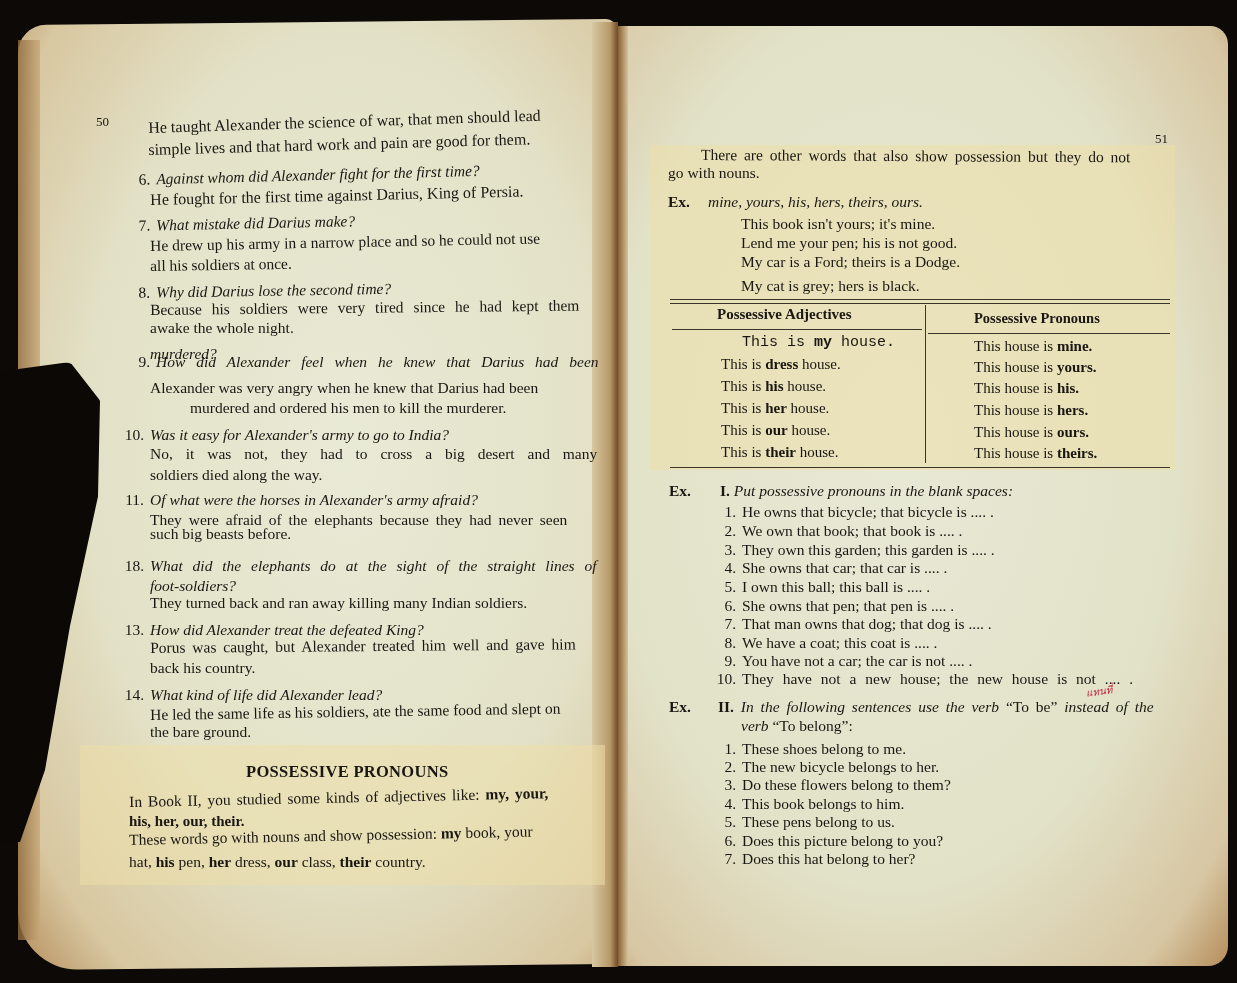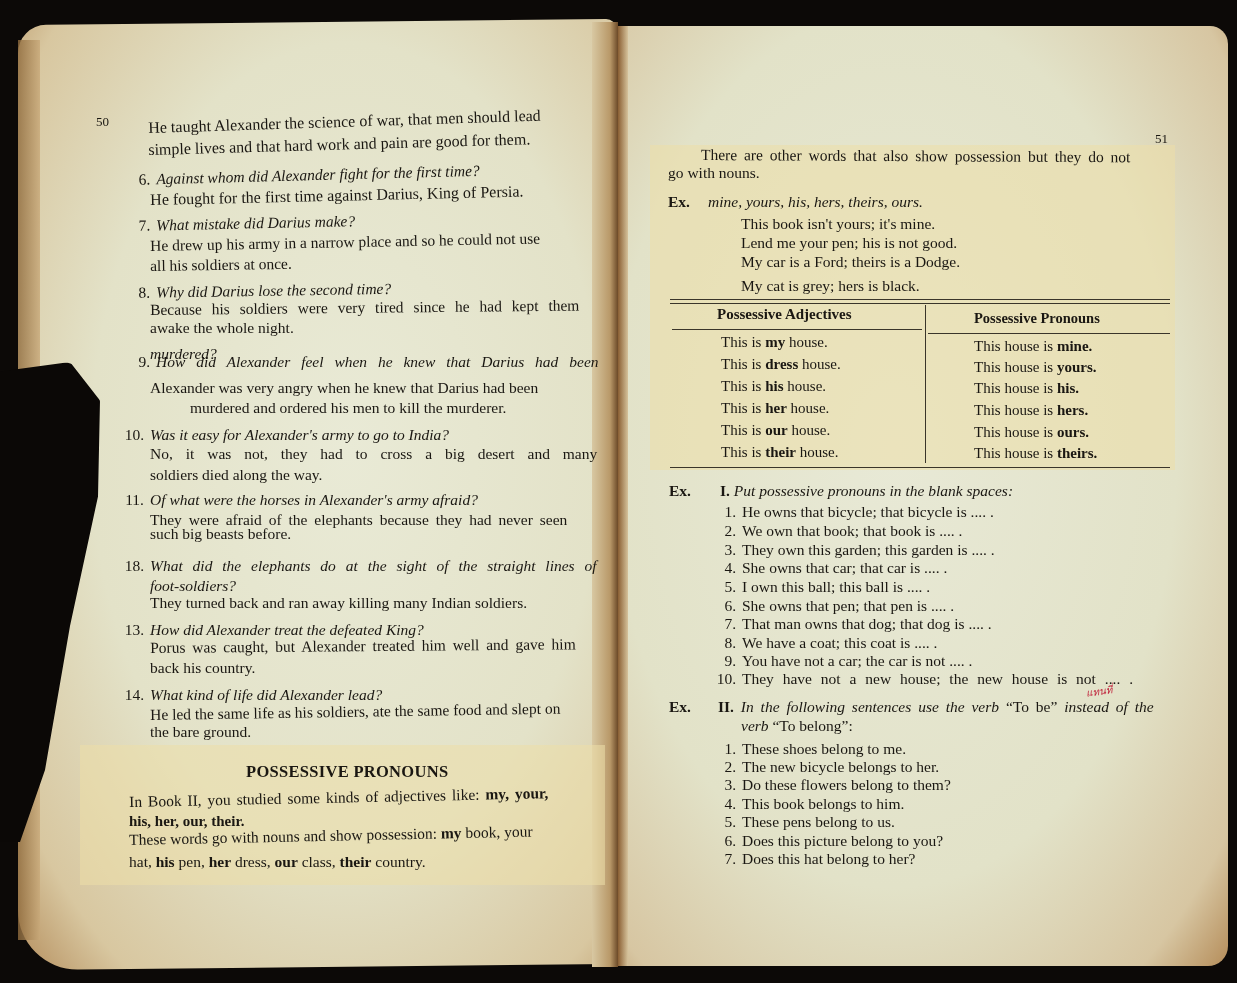--- a/index.html
+++ b/index.html
@@ -134,21 +134,21 @@
 
 <div>
   <div class="rule" style="left:670px;top:299px;width:500px;"></div>
   <div class="rule" style="left:670px;top:303px;width:500px;"></div>
   <div class="vrule" style="left:925px;top:305px;height:158px;"></div>
   <div class="cell b" style="left:717px;top:306px;">Possessive Adjectives</div>
   <div class="cell b" style="left:974px;top:310px;font-size:14.5px;">Possessive Pronouns</div>
   <div class="rule" style="left:672px;top:329px;width:250px;"></div>
   <div class="rule" style="left:928px;top:333px;width:242px;"></div>
 
-  <div class="cell" style="left:721px;top:334px;"><span>This is </span><b>my</b><span> house.</span></div>
+  <div class="cell" style="left:742px;top:334px;font-family:Liberation Mono, monospace;"><span>This is </span><b>my</b><span> house.</span></div>
   <div class="cell" style="left:974px;top:338px;"><span>This house is </span><b>mine.</b></div>
 
   <div class="cell" style="left:721px;top:356px;"><span>This is </span><b>dress</b><span> house.</span></div>
   <div class="cell" style="left:974px;top:359px;"><span>This house is </span><b>yours.</b></div>
 
   <div class="cell" style="left:721px;top:378px;"><span>This is </span><b>his</b><span> house.</span></div>
   <div class="cell" style="left:974px;top:380px;"><span>This house is </span><b>his.</b></div>
 
   <div class="cell" style="left:721px;top:400px;"><span>This is </span><b>her</b><span> house.</span></div>
   <div class="cell" style="left:974px;top:402px;"><span>This house is </span><b>hers.</b></div>

